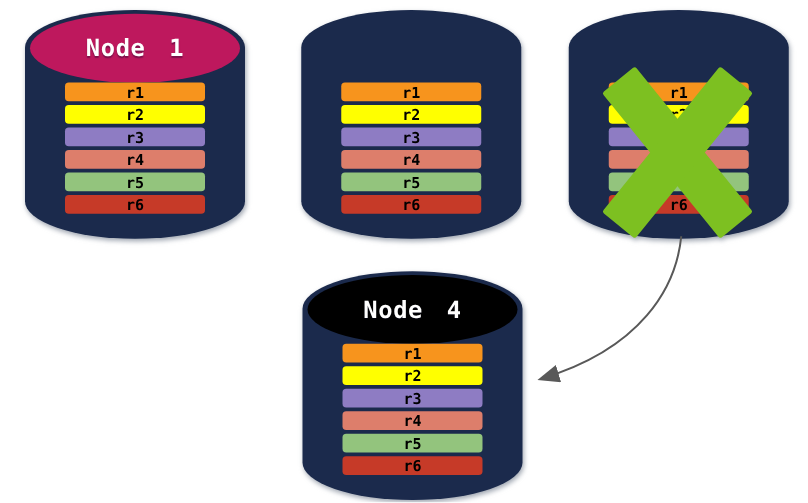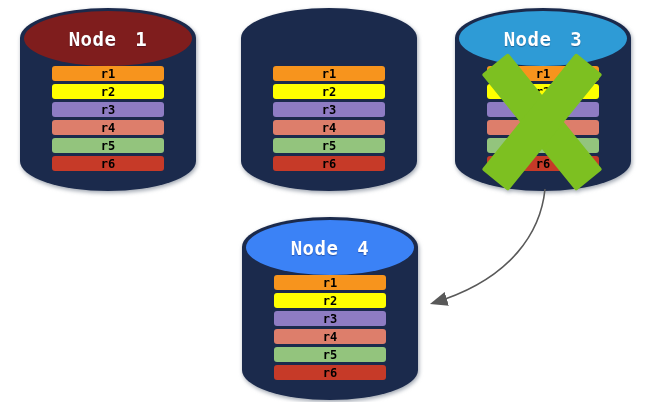--- a/index.html
+++ b/index.html
@@ -59,21 +59,21 @@
     pointer-events:none;z-index:8;
   }
 </style>
 </head>
 <body>
 
 <div class="canvas">
 
   <div class="node node-1">
     <div class="cyl-body" style="background-color: rgb(27, 42, 76);"></div>
-    <div class="cyl-top" style="background-color: #7f1d1d;">
+    <div class="cyl-top" style="background-color: #be185d;">
       <span class="node-title" style="color: rgb(255, 255, 255);">Node 1</span>
     </div>
     <div class="rows">
       <div class="row" style="background-color: rgb(247, 148, 29);">
           <span class="row-label" style="color: rgb(0, 0, 0);">r1</span>
         </div>
       <div class="row" style="background-color: rgb(255, 255, 0);">
           <span class="row-label" style="color: rgb(0, 0, 0);">r2</span>
         </div>
       <div class="row" style="background-color: rgb(142, 124, 195);">
@@ -110,23 +110,20 @@
           <span class="row-label" style="color: rgb(0, 0, 0);">r5</span>
         </div>
       <div class="row" style="background-color: rgb(198, 58, 40);">
           <span class="row-label" style="color: rgb(0, 0, 0);">r6</span>
         </div>
     </div>
   </div>
 
   <div class="node node-3">
     <div class="cyl-body" style="background-color: rgb(27, 42, 76);"></div>
-    <div class="cyl-top" style="background-color: rgb(46, 155, 214);">
-      <span class="node-title" style="color: rgb(255, 255, 255);">Node 3</span>
-    </div>
     <div class="rows">
       <div class="row" style="background-color: rgb(247, 148, 29);">
           <span class="row-label" style="color: rgb(0, 0, 0);">r1</span>
         </div>
       <div class="row" style="background-color: rgb(255, 255, 0);">
           <span class="row-label" style="color: rgb(0, 0, 0);">r2</span>
         </div>
       <div class="row" style="background-color: rgb(142, 124, 195);">
           <span class="row-label" style="color: rgb(0, 0, 0);">r3</span>
         </div>
@@ -141,21 +138,21 @@
         </div>
     </div>
     <div class="xmark">
       <div class="xbar xbar-1" style="background-color: rgb(125, 192, 33);"></div>
       <div class="xbar xbar-2" style="background-color: rgb(125, 192, 33);"></div>
     </div>
   </div>
 
   <div class="node node-4">
     <div class="cyl-body" style="background-color: rgb(27, 42, 76);"></div>
-    <div class="cyl-top" style="background-color: #3b82f6;">
+    <div class="cyl-top" style="background-color: #000000;">
       <span class="node-title" style="color: rgb(255, 255, 255);">Node 4</span>
     </div>
     <div class="rows">
       <div class="row" style="background-color: rgb(247, 148, 29);">
           <span class="row-label" style="color: rgb(0, 0, 0);">r1</span>
         </div>
       <div class="row" style="background-color: rgb(255, 255, 0);">
           <span class="row-label" style="color: rgb(0, 0, 0);">r2</span>
         </div>
       <div class="row" style="background-color: rgb(142, 124, 195);">

